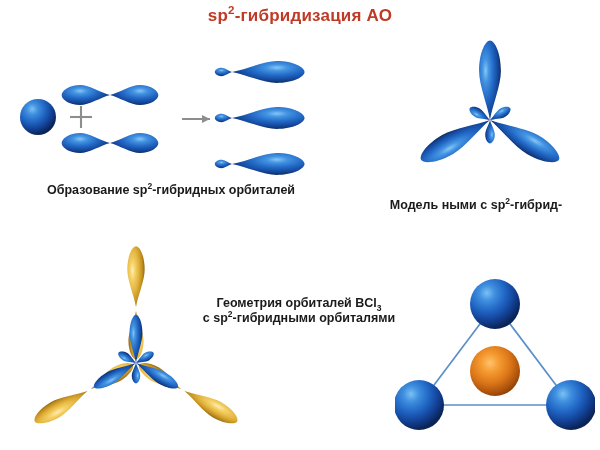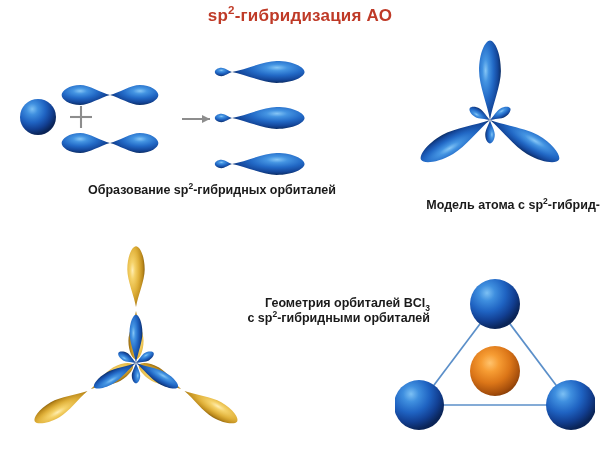--- a/index.html
+++ b/index.html
@@ -18,21 +18,21 @@
     position:absolute;left:0;top:6px;width:600px;
     text-align:center;
     font-size:17px;font-weight:bold;
     color:#bf3a27;
     letter-spacing:.2px;
   }
   .caption{
     position:absolute;
     font-size:12.5px;font-weight:bold;color:#1a1a1a;
     line-height:15px;
-    text-align:right;
+    text-align:center;
     white-space:nowrap;
   }
   .cap-left{left:6px;top:183px;width:330px;}
   .cap-right{left:352px;top:198px;width:248px;}
   .cap-mid{left:168px;top:296px;width:262px;}
   sup{font-size:.68em;vertical-align:super;line-height:0;}
   sub{font-size:.68em;vertical-align:sub;line-height:0;}
 </style>
 </head>
 <body>
@@ -132,21 +132,21 @@
       <g>
         <use href="#tearR" transform="rotate(150) scale(1.02,0.78)" fill="url(#gBlueLobe)"></use>
       </g>
       <g>
         <use href="#tearR" transform="rotate(30) scale(1.02,0.78)" fill="url(#gBlueLobe)"></use>
       </g>
     </g>
   </svg>
 
   <div class="caption cap-right">
-    <span>Модель атома с sp</span><sup>2</sup><span>-гибрид-</span><br>
+    <span>Модель ными с sp</span><sup>2</sup><span>-гибрид-</span><br>
   </div>
 
   <svg id="svg-bcl3-orb" width="265" height="215" viewBox="0 0 265 215" style="position:absolute;left:8px;top:228px;">
     <g transform="translate(128,135)">
 
       <g transform="rotate(-90)">
         <use href="#tearR" transform="translate(52,0) rotate(180) scale(0.62,0.54)" fill="url(#gGoldLobe)"></use>
         <use href="#tearR" transform="translate(56,0) scale(0.78,0.62)" fill="url(#gGoldLobe)"></use>
       </g>
 
@@ -172,21 +172,21 @@
         <use href="#tearR" transform="rotate(150) scale(0.62,0.46)" fill="url(#gBlueLobe)"></use>
       </g>
       <g>
         <use href="#tearR" transform="rotate(30) scale(0.62,0.46)" fill="url(#gBlueLobe)"></use>
       </g>
     </g>
   </svg>
 
   <div class="caption cap-mid">
     <span>Геометрия орбиталей BCl</span><sub>3</sub><br>
-    <span>с sp</span><sup>2</sup><span>-гибридными орбиталей</span>
+    <span>с sp</span><sup>2</sup><span>-гибридными орбиталями</span>
   </div>
 
   <svg id="svg-balls" width="200" height="170" viewBox="0 0 200 170" style="position:absolute;left:395px;top:272px;">
 
     <g stroke="#5b8fc9" stroke-width="1.7" fill="none">
       <line x1="100" y1="32" x2="24" y2="133"></line>
       <line x1="100" y1="32" x2="176" y2="133"></line>
       <line x1="24" y1="133" x2="176" y2="133"></line>
     </g>
 

